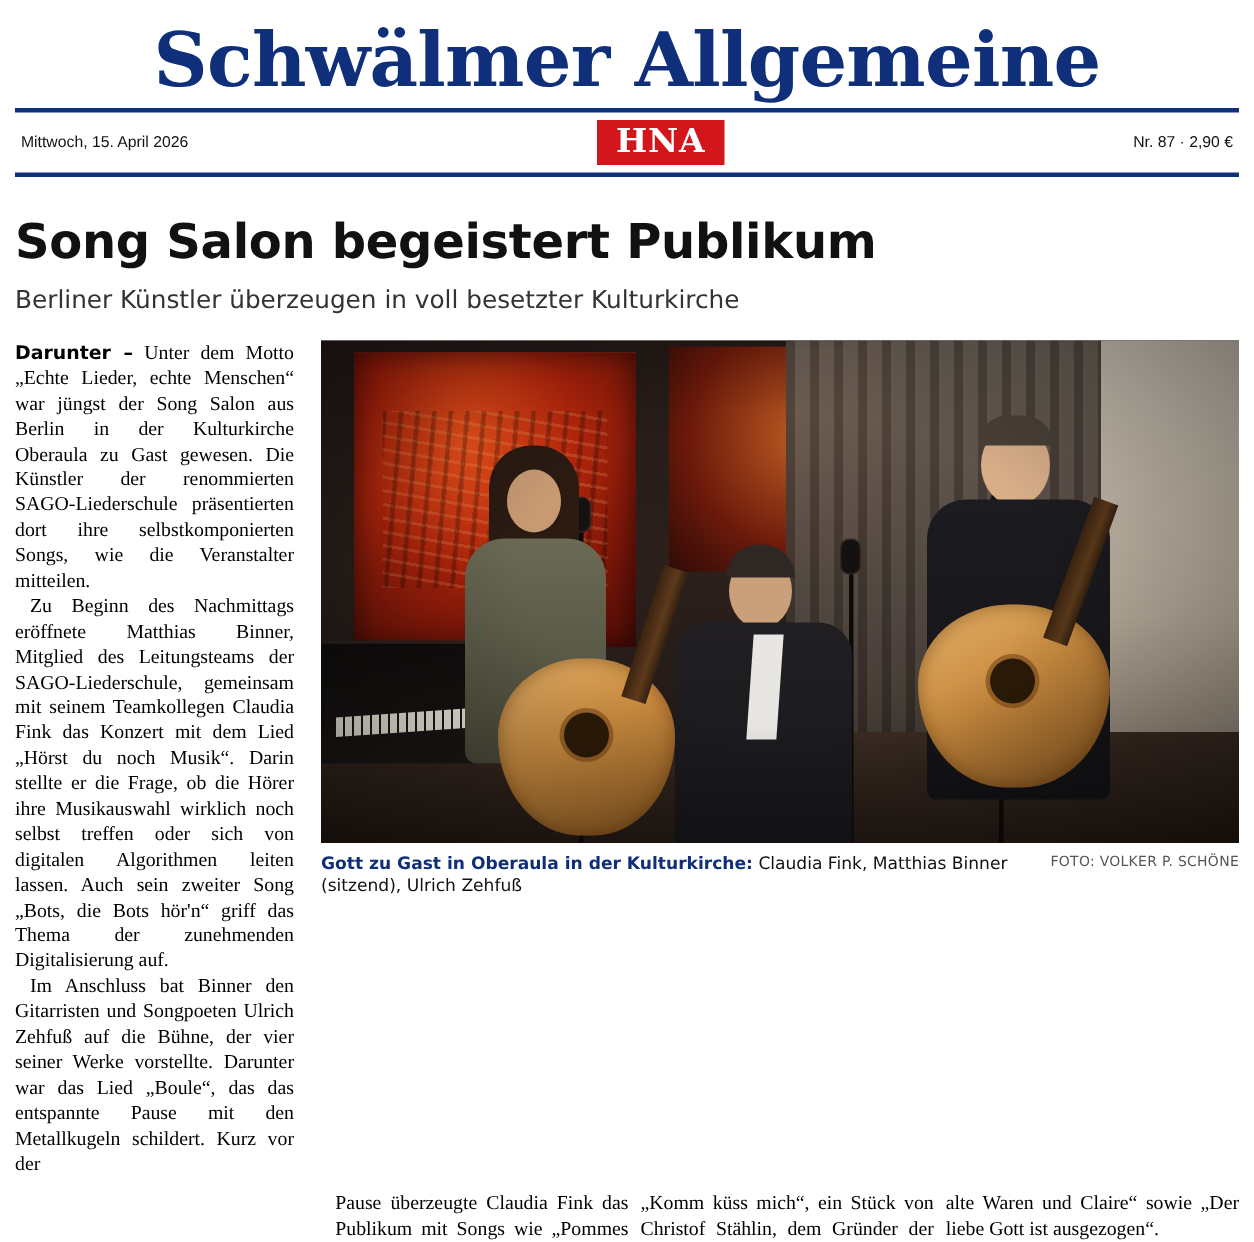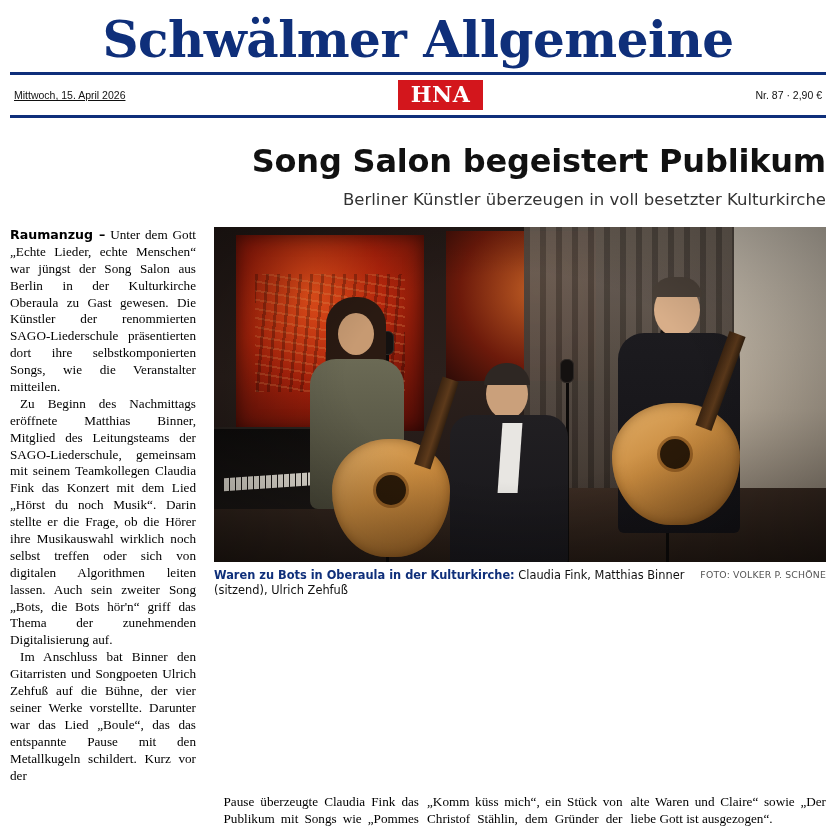--- a/index.html
+++ b/index.html
@@ -47,21 +47,20 @@
     height: 40px;
     border-bottom: 3px solid #0f2f7a;
     padding: 0 2px;
   }
   .masthead-date {
     font-family: "Liberation Sans", sans-serif;
     font-size: 10.5px;
     color: #111111;
     flex: 0 0 auto;
     padding-left: 2px;
-    text-decoration: underline;
   }
   .masthead-logo {
     flex: 0 0 auto;
     background: #d3161c;
     color: #ffffff;
     font-family: "DejaVu Serif", serif;
     font-weight: bold;
     font-size: 22px;
     letter-spacing: 0.5px;
     padding: 2px 13px 3px 13px;
@@ -70,30 +69,30 @@
   .masthead-issue {
     font-family: "Liberation Sans", sans-serif;
     font-size: 10.5px;
     color: #111111;
     flex: 0 0 auto;
     padding-right: 2px;
   }
 
   
   .headline {
-    text-align: right;
+    text-align: left;
     font-family: "DejaVu Sans", sans-serif;
     font-weight: bold;
     font-size: 32px;
     color: #111111;
     margin-top: 24px;
     letter-spacing: -0.2px;
   }
   .subhead {
-    text-align: right;
+    text-align: left;
     font-family: "DejaVu Sans", sans-serif;
     font-size: 16.5px;
     color: #333333;
     margin-top: 10px;
   }
 
   
   .body-area {
     margin-top: 18px;
     position: relative;
@@ -271,21 +270,21 @@
   </div>
 
   <div class="headline">Song Salon begeistert Publikum</div>
   <div class="subhead">Berliner Künstler überzeugen in voll besetzter Kulturkirche</div>
 
   <div class="body-area">
 
     <div class="top-block">
 
       <div class="col">
-        <p class="first"><span class="lead-in">Raumanzug –</span><span> Unter dem Gott „Echte Lieder, echte Menschen“ war jüngst der Song Salon aus Berlin in der Kulturkirche Oberaula zu Gast gewesen. Die Künstler der renommierten SAGO-Liederschule präsentierten dort ihre selbstkomponierten Songs, wie die Veranstalter mitteilen.</span></p>
+        <p class="first"><span class="lead-in">Darunter –</span><span> Unter dem Motto „Echte Lieder, echte Menschen“ war jüngst der Song Salon aus Berlin in der Kulturkirche Oberaula zu Gast gewesen. Die Künstler der renommierten SAGO-Liederschule präsentierten dort ihre selbstkomponierten Songs, wie die Veranstalter mitteilen.</span></p>
         <p>Zu Beginn des Nachmittags eröffnete Matthias Binner, Mitglied des Leitungsteams der SAGO-Liederschule, gemeinsam mit seinem Teamkollegen Claudia Fink das Konzert mit dem Lied „Hörst du noch Musik“. Darin stellte er die Frage, ob die Hörer ihre Musikauswahl wirklich noch selbst treffen oder sich von digitalen Algorithmen leiten lassen. Auch sein zweiter Song „Bots, die Bots hör'n“ griff das Thema der zunehmenden Digitalisierung auf.</p>
         <p>Im Anschluss bat Binner den Gitarristen und Songpoeten Ulrich Zehfuß auf die Bühne, der vier seiner Werke vorstellte. Darunter war das Lied „Boule“, das das entspannte Pause mit den Metallkugeln schildert. Kurz vor der</p>
       </div>
 
       <div class="photo-block">
         <div class="photo">
           <div class="bg-wall"></div>
           <div class="bg-art"></div>
           <div class="bg-art2"></div>
           <div class="curtain" style="right:92px;"></div>
@@ -328,21 +327,21 @@
             <div class="guitar-body" style="left:398px; top:176px; width:128px; height:122px;"></div>
             <div class="guitar-hole" style="left:446px; top:212px; width:30px; height:30px;"></div>
             <div class="guitar-neck" style="left:498px; top:104px; width:17px; height:100px; transform:rotate(20deg);"></div>
           </div>
 
           <div class="vignette"></div>
         </div>
 
         <div class="caption">
           <span class="credit">FOTO: VOLKER P. SCHÖNE</span>
-          <b>Waren zu Bots in Oberaula in der Kulturkirche:</b><span> Claudia Fink, Matthias Binner (sitzend), Ulrich Zehfuß</span>
+          <b>Gott zu Gast in Oberaula in der Kulturkirche:</b><span> Claudia Fink, Matthias Binner (sitzend), Ulrich Zehfuß</span>
         </div>
       </div>
     </div>
 
     <div class="bottom-block">
       <div class="spacer-col"></div>
       <div class="col" style="margin-left:18px;">
         <p class="first">Pause überzeugte Claudia Fink das Publikum mit Songs wie „Pommes am Schlachtensee“, „Raumanzug“ und „Aus der Bahn“ und bewies dabei ihr Können an der Gitarre.</p>
 
       </div>

